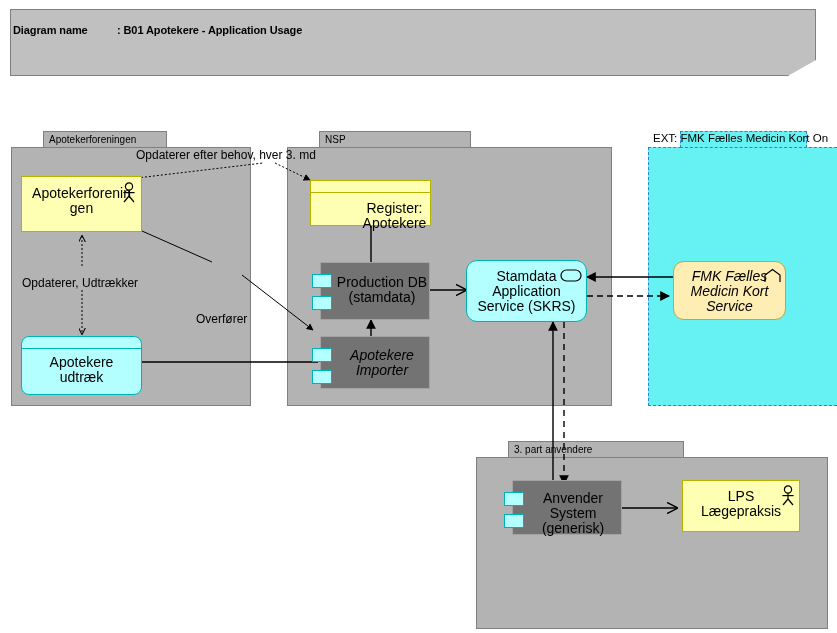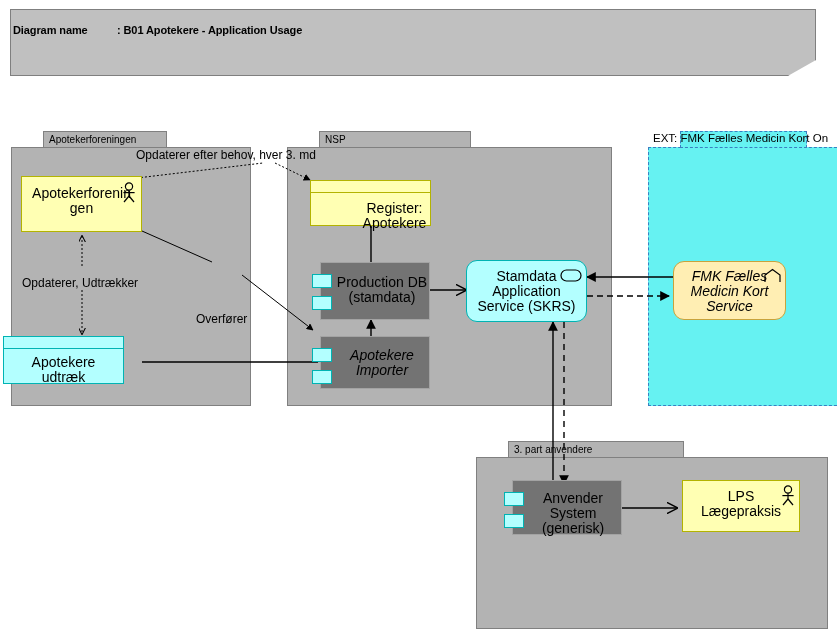--- a/index.html
+++ b/index.html
@@ -274,21 +274,21 @@
 gen</div>
     <svg class="icon" style="left:98px; top:5px;" width="18" height="22" viewBox="0 0 18 22">
       <circle cx="9" cy="4.5" r="3.6" fill="none" stroke="#000" stroke-width="1.2"></circle>
       <line x1="9" y1="8.2" x2="9" y2="14" stroke="#000" stroke-width="1.2"></line>
       <line x1="3.4" y1="10.6" x2="14.6" y2="10.6" stroke="#000" stroke-width="1.2"></line>
       <line x1="9" y1="14" x2="4" y2="20" stroke="#000" stroke-width="1.2"></line>
       <line x1="9" y1="14" x2="14" y2="20" stroke="#000" stroke-width="1.2"></line>
     </svg>
   </div>
 
-  <div class="el box-dataobj-c" style="left:3px; top:336px; width:121px; height:48px;">
+  <div class="el box-dataobj-c" style="left:21px; top:336px; width:121px; height:59px;border-radius:8px;">
     <div class="band"></div>
     <div class="el-label" style="top:18px; padding:0 4px;">Apotekere udtræk</div>
   </div>
 
   <div class="el box-dataobj-y" style="left:310px; top:180px; width:121px; height:46px;">
     <div class="band"></div>
     <div class="el-label" style="top:20px; padding:0 3px;margin-left:48px;">Register: Apotekere</div>
   </div>
 
   <div class="el box-component" style="left:320px; top:262px; width:110px; height:58px;">

